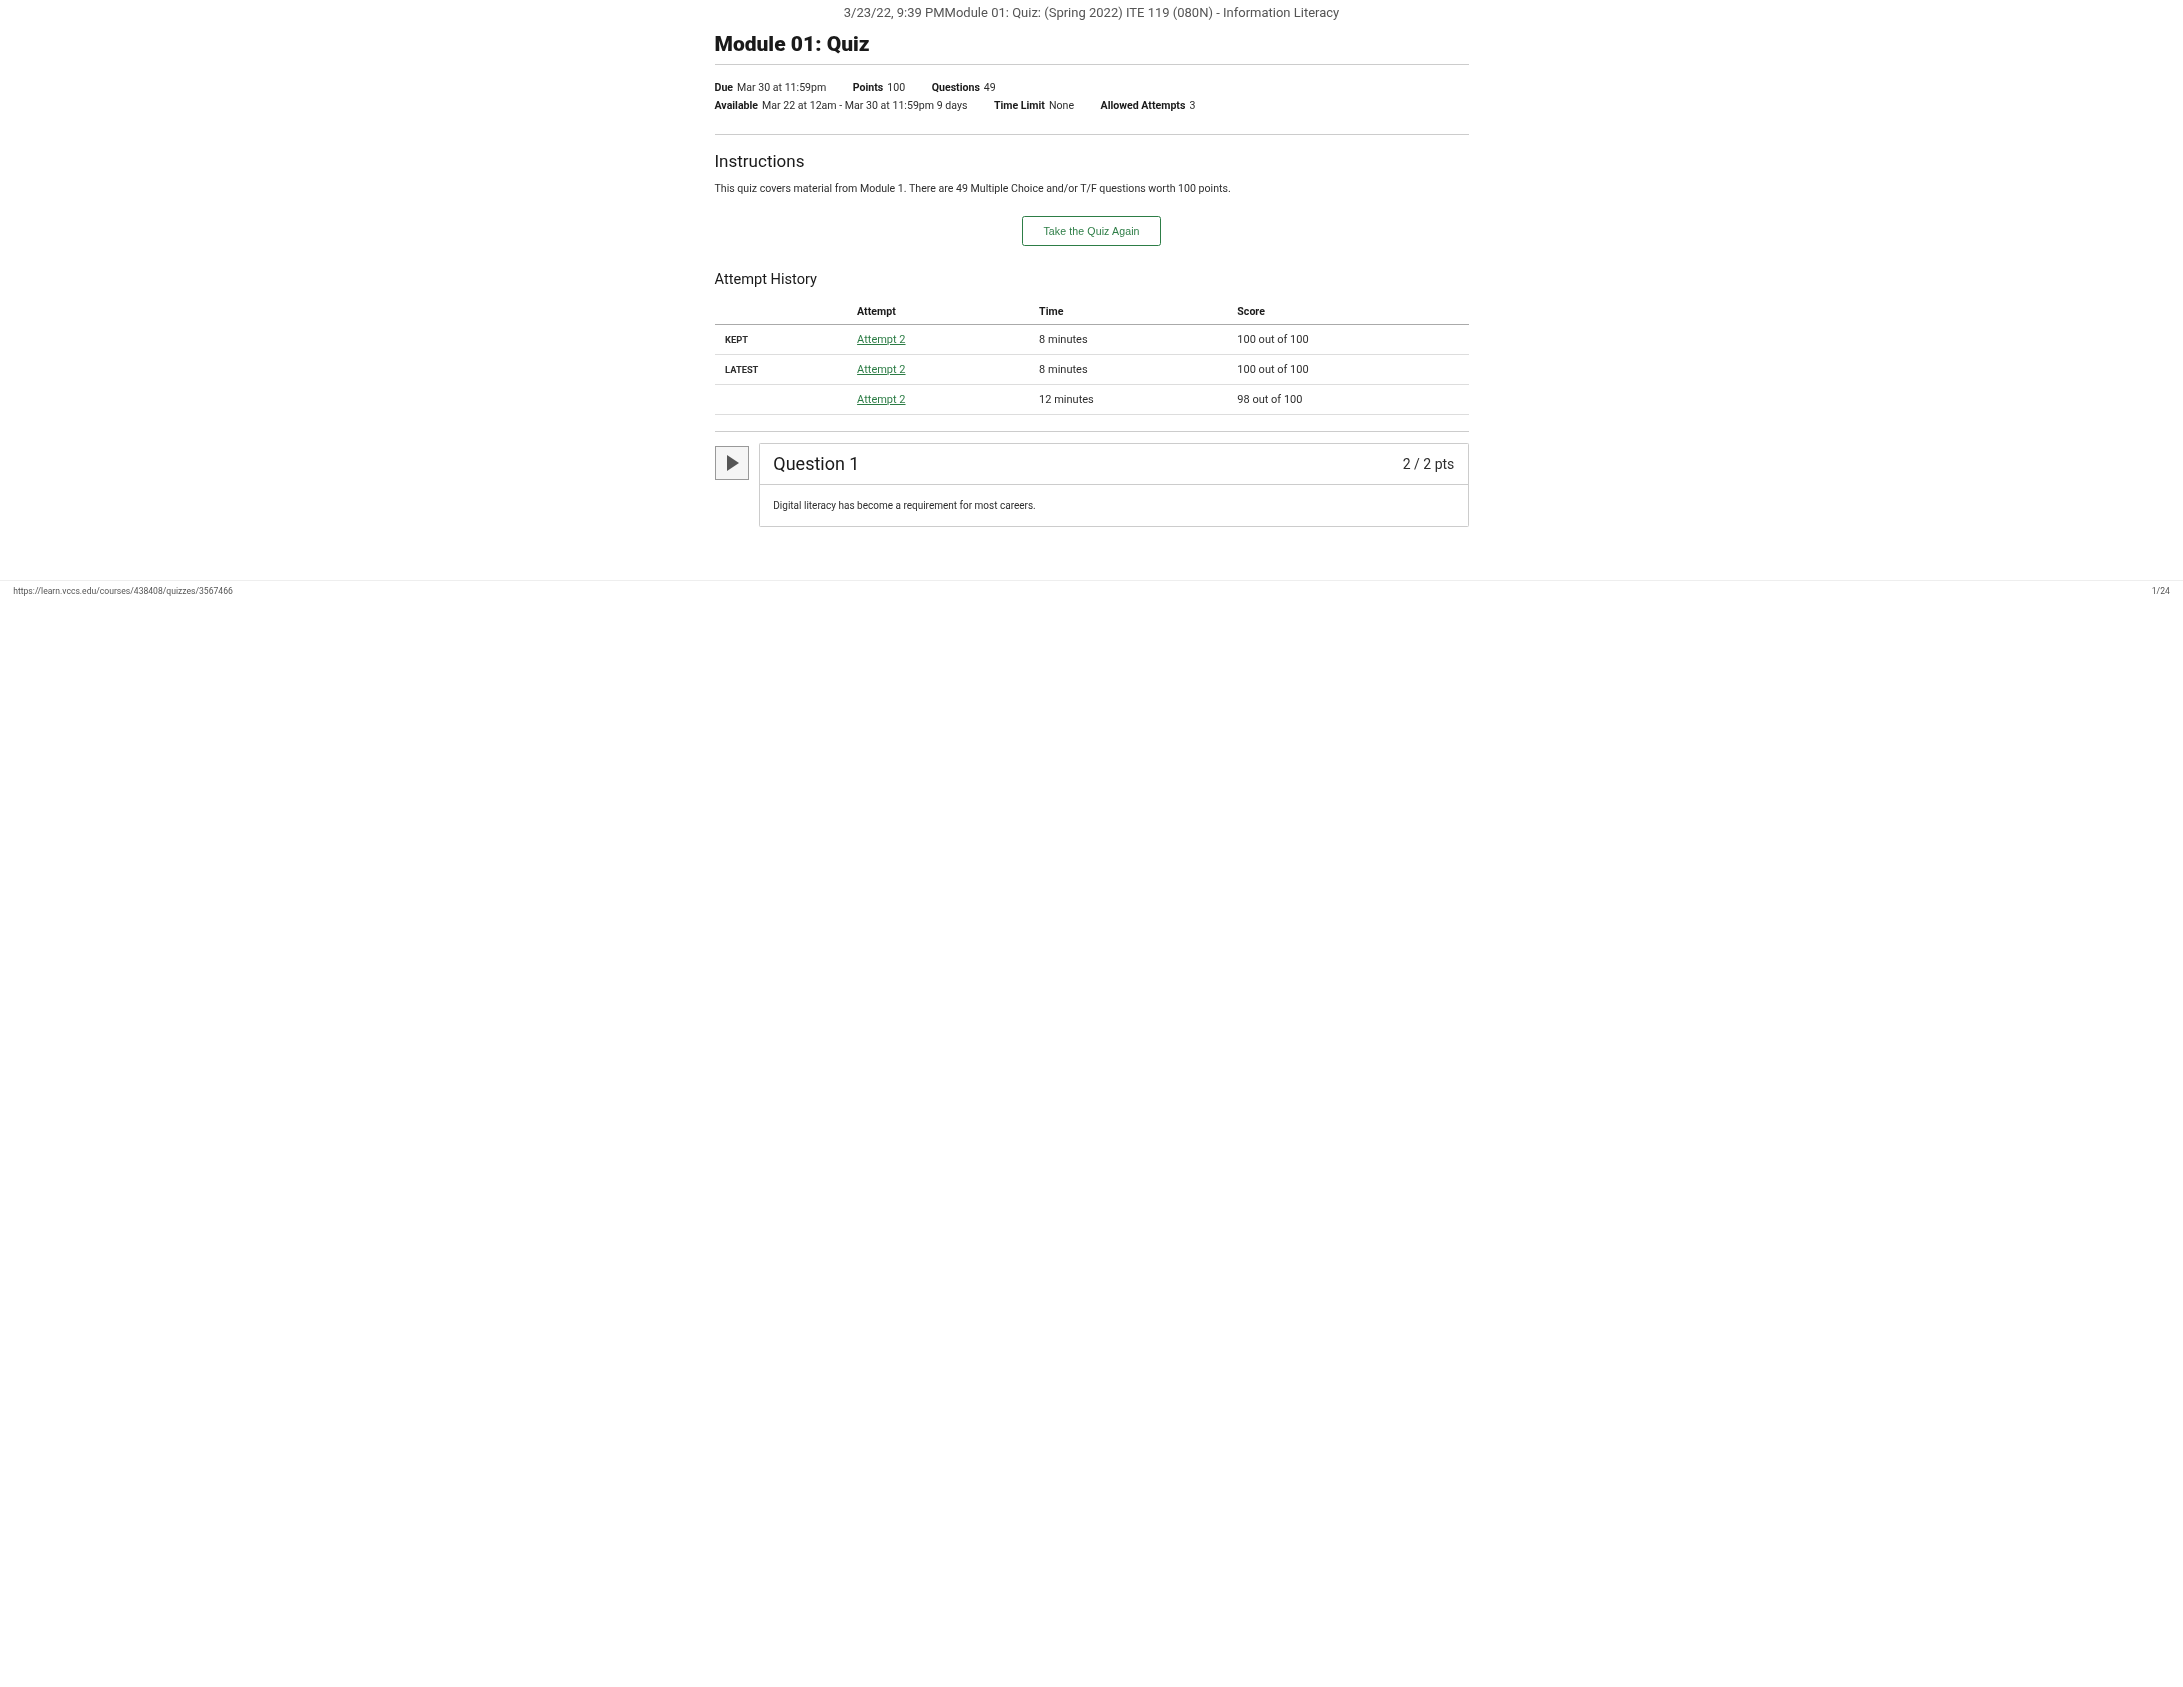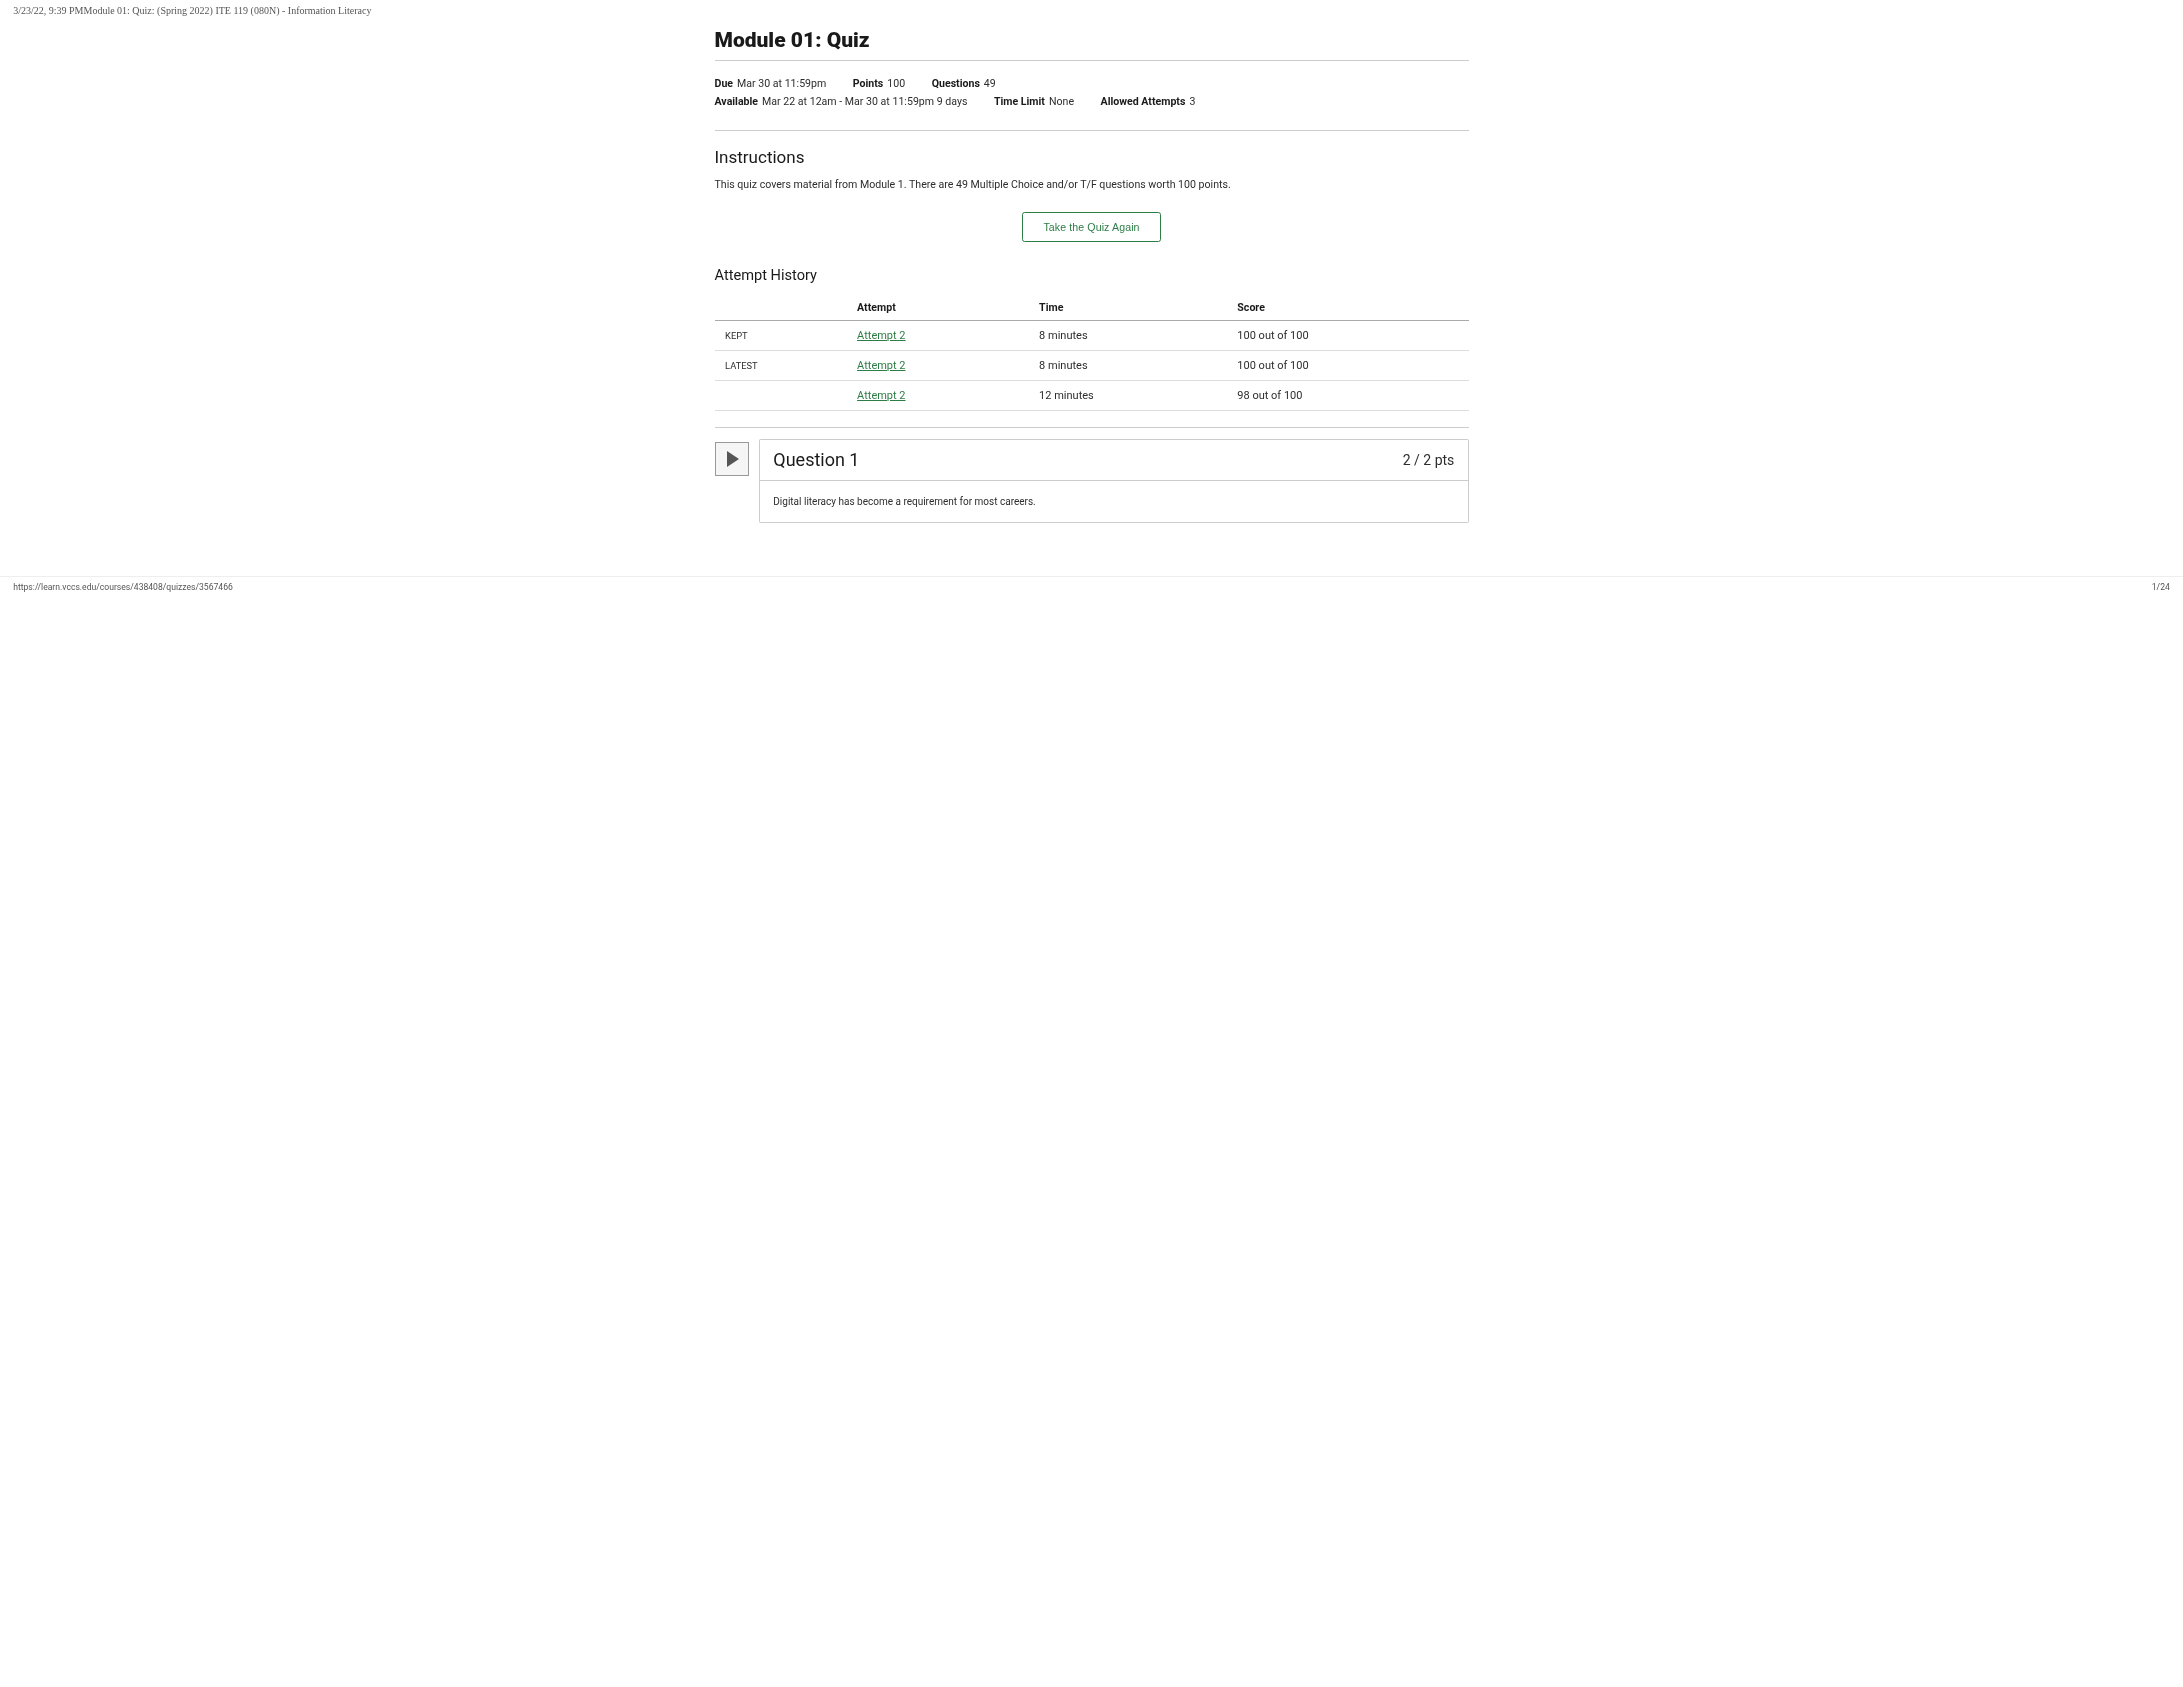--- a/index.html
+++ b/index.html
@@ -11,25 +11,24 @@
     body {
       font-family: -apple-system, BlinkMacSystemFont, "Segoe UI", Roboto, Helvetica, Arial, sans-serif;
       font-size: 10.6px;
       color: #2d2d2d;
       background: #fff;
       padding: 0;
     }
 
     .top-bar {
       display: flex;
-      justify-content: flex-start;
+      justify-content: center;
       padding: 5.3px 13.2px;
-      font-size: 10px;
+      font-size: 13px;
       color: #555;
-      font-family: Liberation Serif, serif;
     }
 
     .main-content {
       max-width: 794px;
       margin: 0 auto;
       padding: 6.6px 20px 26.5px 20px;
     }
 
     .page-title {
       font-size: 21px;
@@ -126,21 +125,21 @@
     }
 
     .attempt-table td {
       padding: 8px 10.6px;
       font-size: 11px;
       border-bottom: 0.7px solid #ddd;
       color: #2d2d2d;
     }
 
     .attempt-table td:first-child {
-      font-weight: 400;
+      font-weight: 700;
       font-size: 9.3px;
     }
 
     .attempt-link {
       color: #2d7d46;
       text-decoration: underline;
       cursor: pointer;
     }
 
     .score-summary {

